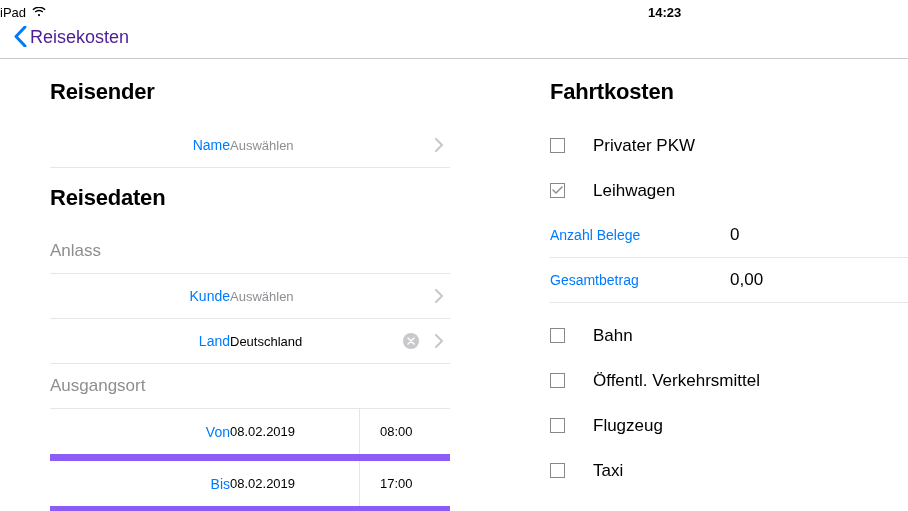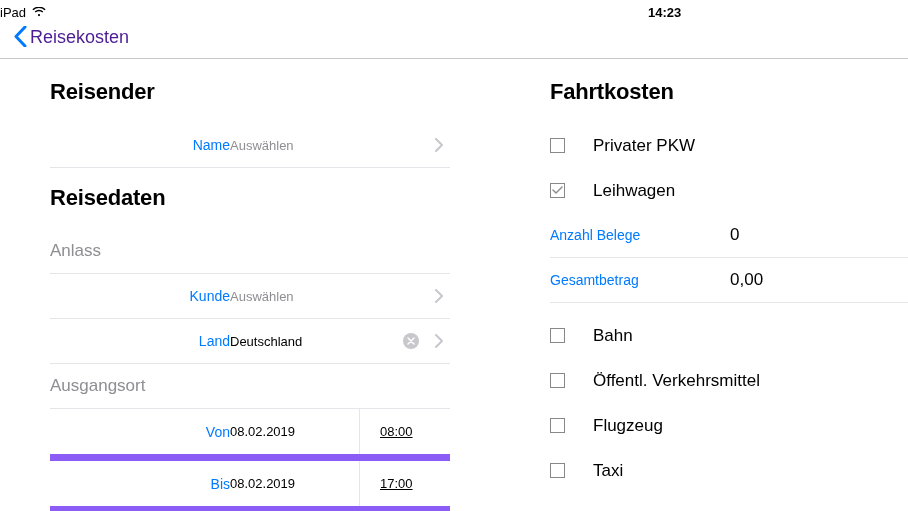--- a/index.html
+++ b/index.html
@@ -106,21 +106,20 @@
       align-items: center;
       height: 45px;
       width: 310px;
       border-right: 1px solid #e5e5ea;
     }
     .date-row .right-cell {
       display: flex;
       align-items: center;
       height: 45px;
       padding-left: 20px;
-      text-decoration: underline;
     }
 
     
     .check-row {
       display: flex;
       align-items: center;
       height: 45px;
       gap: 28px;
     }
     .checkbox {

